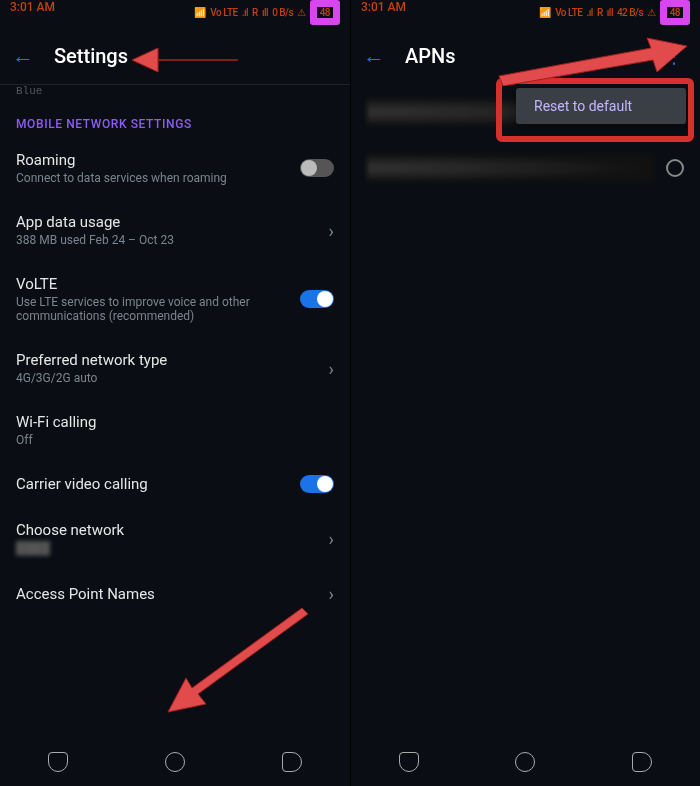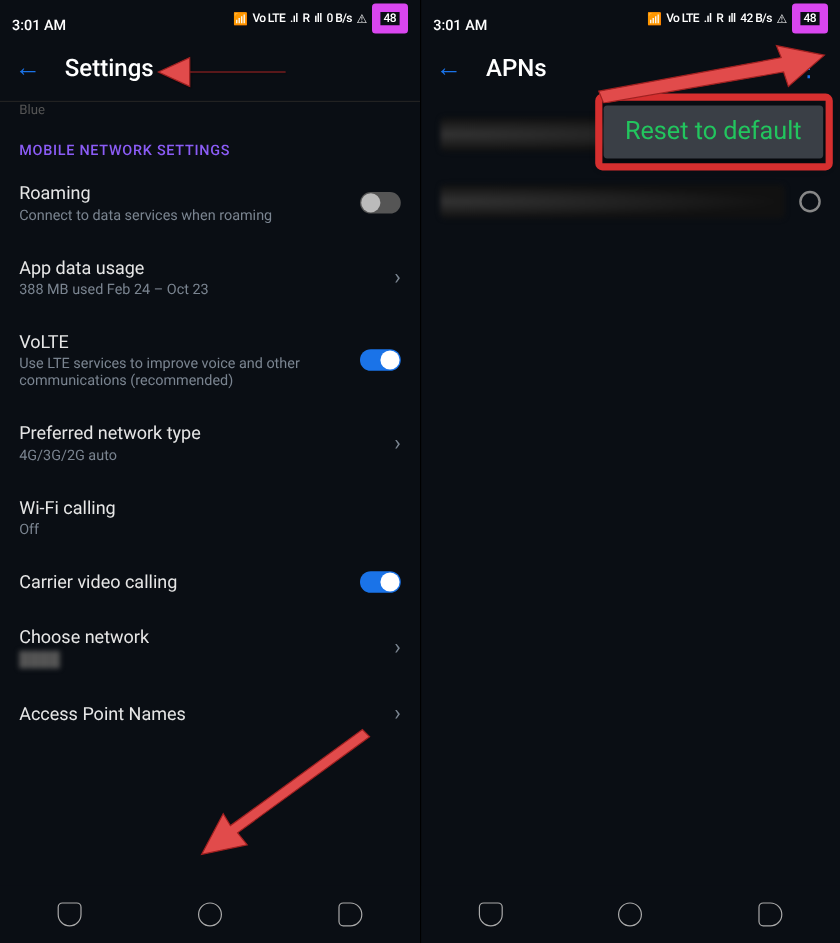--- a/index.html
+++ b/index.html
@@ -19,25 +19,25 @@
     background: #0a0e14;
     position: relative;
     overflow: hidden;
   }
   .screen.right { border-left: 1px solid #000; }
 
   
   .status-bar {
     height: 28px;
     display: flex;
-    align-items: flex-end;
+    align-items: flex-start;
     padding: 0 10px;
     font-size: 12px;
     font-weight: 500;
-    color: #ffffff;
+    color: #c2410c;
   }
   .status-time { flex: 1; }
   .status-icons { display: flex; gap: 4px; align-items: center; }
   .status-icons span { font-size: 10px; letter-spacing: -0.5px; }
   .status-batt {
     border: 7px solid #d946ef;
     border-radius: 3px;
     padding: 0 3px;
     font-size: 9px;
     position: relative;
@@ -62,21 +62,21 @@
     color: #fff;
   }
   .kebab {
     margin-left: auto;
     color: #1a73e8;
     font-size: 20px;
     cursor: pointer;
     padding: 0 4px;
   }
 
-  .faded-small { color:#555; font-size:11px; padding:0 16px 6px; }
+  .faded-small { color:#555; font-size:11px; padding:0 16px 6px;font-family:Liberation Mono, monospace; }
 
   .section-header {
     padding: 14px 16px 6px;
     font-size: 12px;
     letter-spacing: 0.6px;
     color: #8b5cf6;
     font-weight: 500;
   }
 
   .row {
@@ -139,22 +139,22 @@
     position:absolute;
     top:88px;
     right:14px;
     background:#3a3f46;
     border-radius:3px;
     box-shadow:0 3px 10px rgba(0,0,0,.5);
     padding: 10px 18px;
     min-width: 170px;
   }
   .menu-item {
-    font-size: 21px;
-    color:#22c55e;
+    font-size: 14px;
+    color:#c4b5fd;
   }
   .highlight-box {
     position:absolute;
     top:78px;
     right:6px;
     width:198px;
     height:64px;
     border:6px solid #d62f2f;
     border-radius:6px;
     pointer-events:none;

